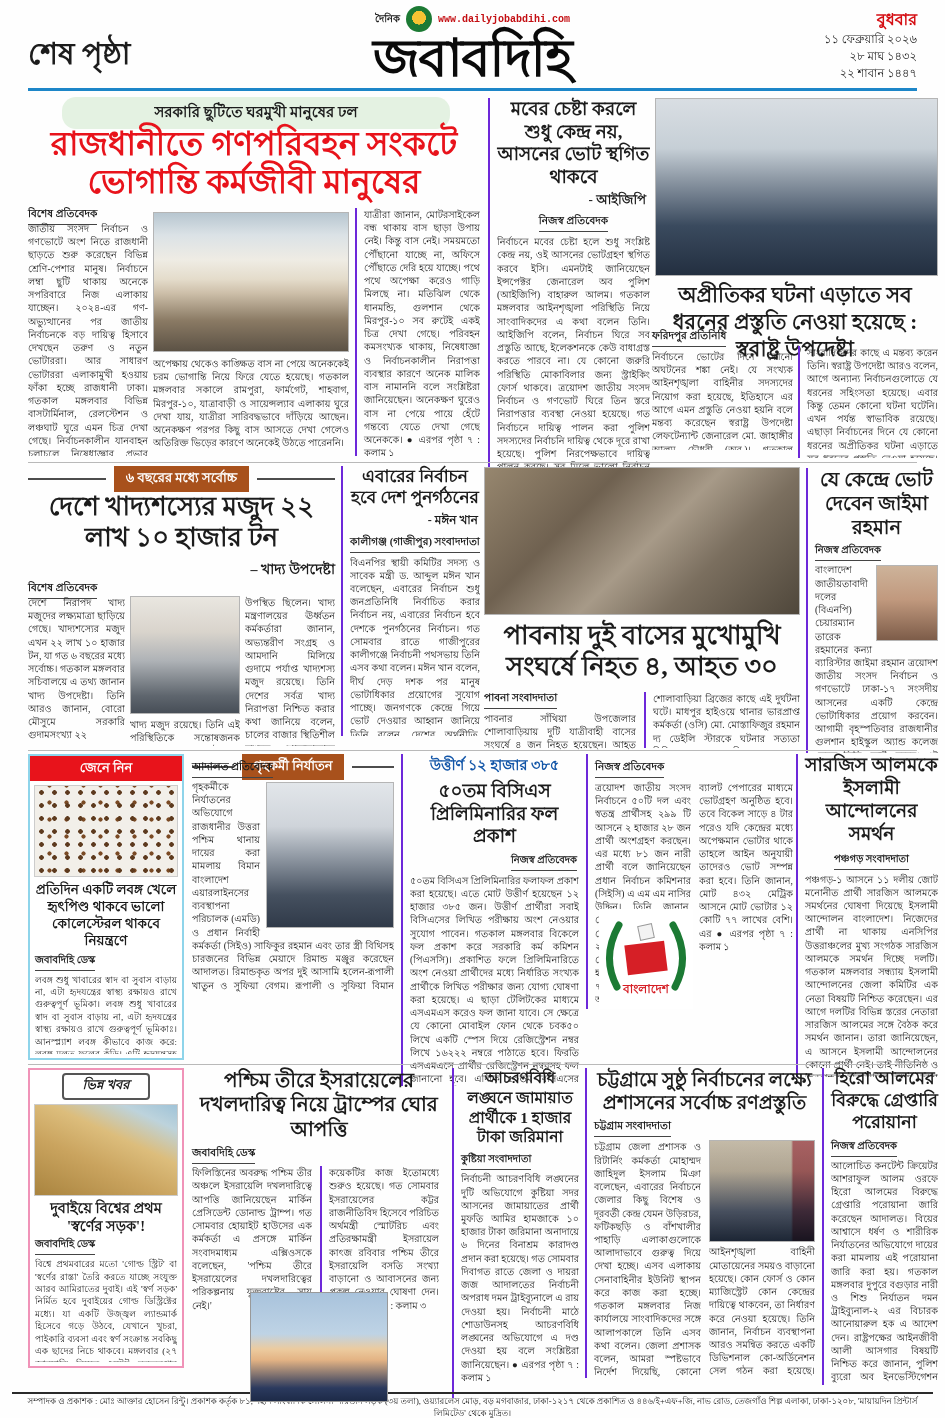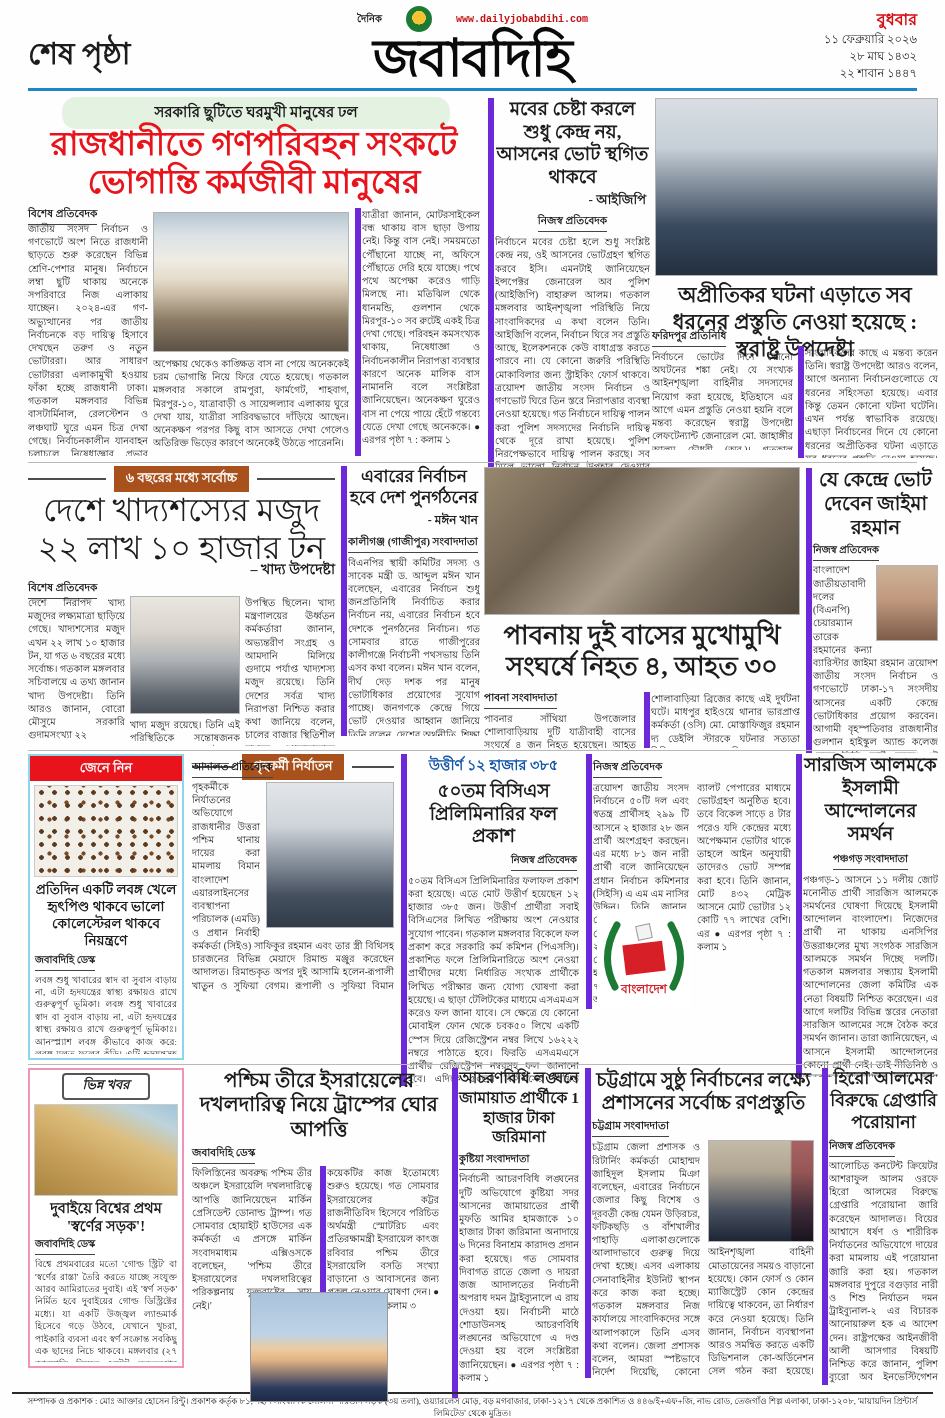--- a/index.html
+++ b/index.html
@@ -3,34 +3,34 @@
 <meta charset="utf-8">
 <style>
   * { box-sizing: border-box; margin: 0; padding: 0; }
   html,body { background:#e9e9e9; }
   body { font-family:"Liberation Serif", serif; color:#1c1c1c; }
   .page { position:relative; width:945px; height:1418px; margin:0 auto; background:#fefefe; overflow:hidden; }
 
   
   .page-label { position:absolute; left:28px; top:30px; font-size:30px; font-weight:bold; }
   .brand { position:absolute; left:0; right:0; top:6px; text-align:center; }
-  .brand-top { display:flex; justify-content:center; align-items:center; gap:24px; font-size:10px; }
+  .brand-top { display:flex; justify-content:center; align-items:center; gap:6px; font-size:10px; }
   .emblem { display:inline-block; width:26px; height:26px; border-radius:50%;
             background:radial-gradient(circle at 50% 45%, #f6c433 0 35%, #1c7a34 36% 75%, #0d4d20 76% 100%); }
   .brand-url { color:#c40e12; font-weight:bold; font-size:10px;font-family:Liberation Mono, monospace; }
   .brand-prefix { font-weight:bold; }
   .brand-name { font-size:52px; font-weight:800; line-height:1.05; letter-spacing:-1px; color:#0a0a0a; }
   .dates { position:absolute; right:28px; top:8px; text-align:right; line-height:1.45; font-size:11.5px; }
   .dates .day { color:#d50f14; font-weight:bold; font-size:16px; }
   .masthead-rule { position:absolute; left:28px; right:28px; top:88px; height:3px; background:#1d86c8; }
   .body-text { font-size:9.6px; line-height:1.38; text-align:justify; overflow:hidden; color:#222; }
   .byline { font-weight:bold; font-size:10.5px; }
   .byline .u { border-bottom:1px solid #444; padding-bottom:1px; display:inline-block; }
   .attrib { font-weight:bold; text-align:right; }
-  .vl { border-left:6px solid #6d28d9; padding-left:1px; }
+  .vl { border-left:2px solid #6d28d9; padding-left:7px; }
   .divider { position:absolute; left:28px; right:28px; height:1px; background:#b9b9b9; }
   .photo { border:1px solid #b5b5b5; }
 
   .kickrow { position:absolute; display:flex; align-items:center; gap:8px; }
   .kickrow .rule { flex:1; height:2px; background:#4c4c4c; }
   .kickbox { background:#a8511c; color:#fff; font-weight:bold; padding:2px 12px 3px; font-size:13px; white-space:nowrap; }
 
   
   .lead-kicker { position:absolute; left:62px; top:97px; width:388px; background:#e4f2e2; border-radius:14px;
                  text-align:center; font-size:15px; font-weight:bold; padding:3px 0 4px; }
@@ -53,21 +53,21 @@
       background:linear-gradient(180deg,#d9dee3 0%,#c6cfd6 28%,#8f9aa6 45%,#3a4a5e 72%,#232f40 100%); }
   .adviser-headline { position:absolute; left:652px; top:282px; width:286px; text-align:center;
                       font-size:21px; line-height:1.28; font-weight:800; }
   .adviser-col1 { position:absolute; left:652px; top:328px; width:141px; }
   .adviser-col1 .body-text { height:100px; margin-top:3px; }
   .adviser-col2 { position:absolute; left:798px; top:346px; width:140px; height:112px; }
 
   
   .food-kick { left:28px; top:466px; width:307px; }
   .food-headline { position:absolute; left:28px; top:492px; width:307px; text-align:center;
-                   font-size:32px; line-height:1.18; font-weight:400; }
+                   font-size:26px; line-height:1.18; font-weight:700; }
   .food-attrib { position:absolute; left:28px; top:558px; width:307px; font-size:14px; }
   .food-byline { position:absolute; left:28px; top:580px; }
   .food-photo { position:absolute; left:130px; top:596px; width:110px; height:118px;
       background:linear-gradient(180deg,#e9e6e0 0%,#d9d4cc 30%,#aeb2b6 55%,#5f666e 85%,#474e57 100%); }
   .food-left { position:absolute; left:28px; top:596px; width:97px; height:150px; }
   .food-right { position:absolute; left:245px; top:596px; width:90px; height:150px; }
   .food-bottom { position:absolute; left:130px; top:718px; width:110px; height:28px; }
 
   .moin-block { position:absolute; left:341px; top:466px; width:139px; }
   .moin-headline { font-size:17px; line-height:1.25; font-weight:800; text-align:center; }

